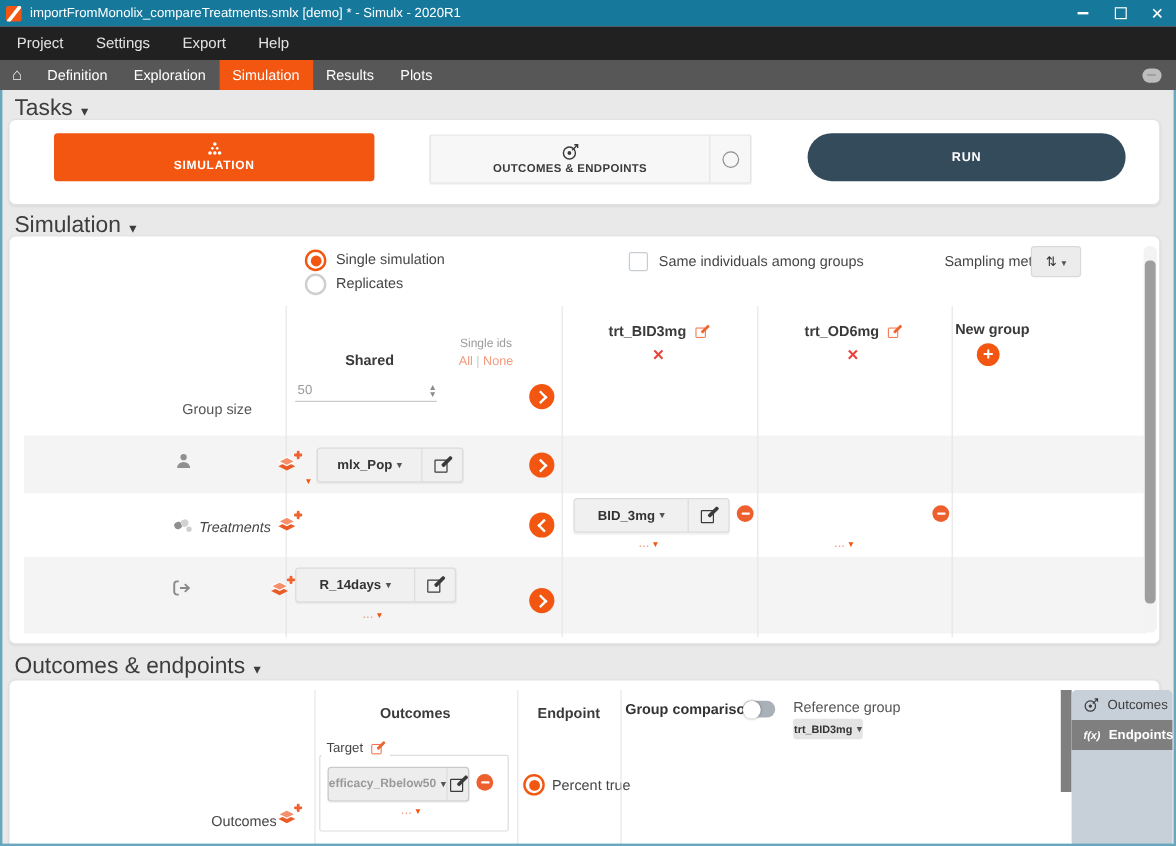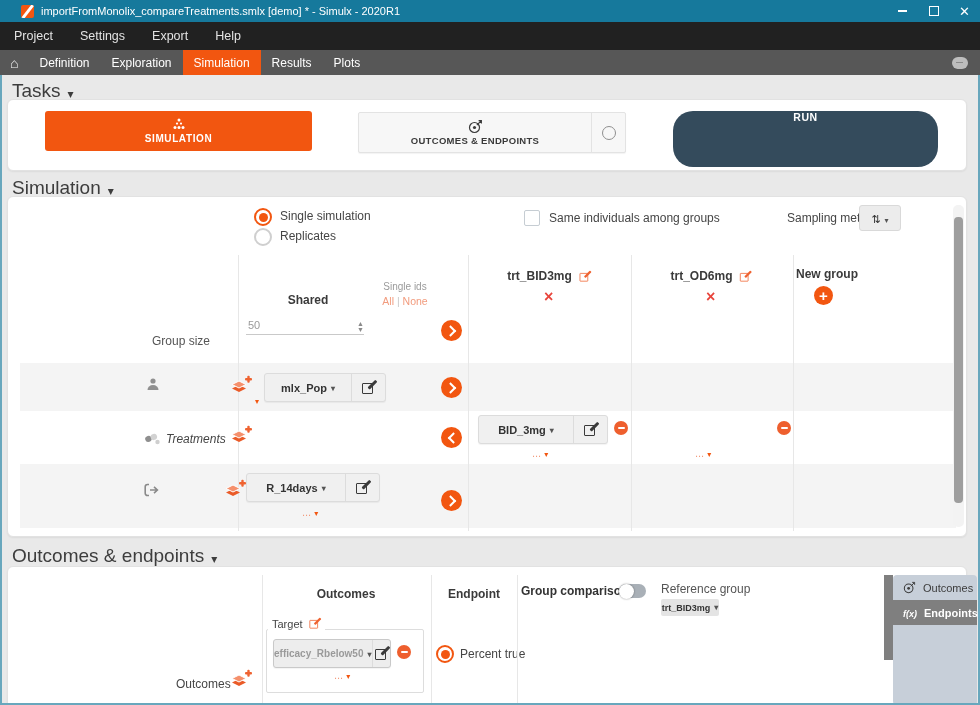--- a/index.html
+++ b/index.html
@@ -1,18 +1,18 @@
 <!DOCTYPE html>
 <html><head>
 <meta charset="utf-8">
 <style>
   html,body{margin:0;padding:0;background:#fff;font-family:"Liberation Sans",sans-serif;}
   .window{position:relative;width:980px;height:705px;background:#e9e9e9;overflow:hidden;}
   
-  .titlebar{position:absolute;left:0;top:0;right:0;height:22px;background:#16799c;display:flex;align-items:center;z-index:50;padding-left:16px;}
+  .titlebar{position:absolute;left:0;top:0;right:0;height:22px;background:#16799c;display:flex;align-items:center;z-index:50;}
   .app-icon{width:13px;height:13px;margin:0 7px 0 5px;background:#f25610;border-radius:2px;position:relative;overflow:hidden;}
   .app-icon::after{content:"";position:absolute;left:5px;top:-2px;width:3px;height:18px;background:#fff;transform:rotate(38deg);}
   .title-text{color:#fff;font-size:11px;}
   .win-controls{margin-left:auto;display:flex;height:100%;}
   .win-btn{width:31px;height:100%;display:flex;align-items:center;justify-content:center;color:#fff;}
   .min-glyph{width:9px;height:1.5px;background:#fff;}
   .max-glyph{width:8px;height:8px;border:1.3px solid #fff;}
   .close-glyph{font-size:13px;line-height:1;}
   
   .menubar{position:absolute;left:0;top:22px;right:0;height:28px;background:#212121;display:flex;align-items:center;padding-left:14px;gap:27px;z-index:50;}
@@ -31,21 +31,21 @@
   .car{display:inline-block;line-height:1;}
   .car::after{content:"▾";}
   .car-hd::after{color:#3d3d3d;font-size:12px;}
   .card{position:absolute;background:#fff;border:1px solid #e2e2e2;border-radius:6px;box-shadow:0 1px 2px rgba(0,0,0,.06);z-index:2;}
   
   .btn-sim{position:absolute;left:37px;top:11px;width:267px;height:40px;background:#f25610;border-radius:3px;color:#fff;display:flex;flex-direction:column;align-items:center;justify-content:center;gap:3px;font-weight:bold;font-size:10px;letter-spacing:.6px;cursor:pointer;}
   .btn-out{position:absolute;left:350px;top:12px;width:266px;height:39px;background:#f7f7f7;border:1px solid #e3e3e3;border-radius:2px;display:flex;box-shadow:0 1px 1px rgba(0,0,0,.05);}
   .btn-out-main{flex:1;display:flex;flex-direction:column;align-items:center;justify-content:center;gap:1px;color:#3a3a3a;font-weight:bold;font-size:9.5px;border-right:1px solid #e3e3e3;letter-spacing:.3px;}
   .btn-out-side{width:33px;display:flex;align-items:center;justify-content:center;}
   .ring{width:12px;height:12px;border:1.6px solid #8f8f8f;border-radius:50%;}
-  .btn-run{position:absolute;left:665px;top:11px;width:265px;height:56px;background:#344b5c;border-radius:20px;color:#fff;font-weight:bold;font-size:10.5px;letter-spacing:.6px;display:flex;align-items:flex-start;justify-content:center;cursor:pointer;}
+  .btn-run{position:absolute;left:665px;top:11px;width:265px;height:40px;background:#344b5c;border-radius:20px;color:#fff;font-weight:bold;font-size:10.5px;letter-spacing:.6px;display:flex;align-items:center;justify-content:center;cursor:pointer;}
   
   .radio{width:14px;height:14px;border-radius:50%;position:absolute;background:#fff;}
   .radio.on{border:2px solid #f25610;}
   .radio.on::after{content:"";position:absolute;left:2.5px;top:2.5px;right:2.5px;bottom:2.5px;border-radius:50%;background:#f25610;}
   .radio.off{border:2px solid #cfcfcf;}
   .lbl{position:absolute;font-size:12px;color:#454545;white-space:nowrap;}
   .checkbox{position:absolute;width:14px;height:14px;border:1px solid #c6cdd3;background:#fff;border-radius:2px;}
   .mini-btn{position:absolute;background:#ececec;border:1px solid #d9d9d9;border-radius:3px;display:flex;align-items:center;justify-content:center;gap:4px;}
   .updown::after{content:"⇅";font-size:11px;color:#333;}
   .car-sm::after{font-size:8px;color:#555;}

